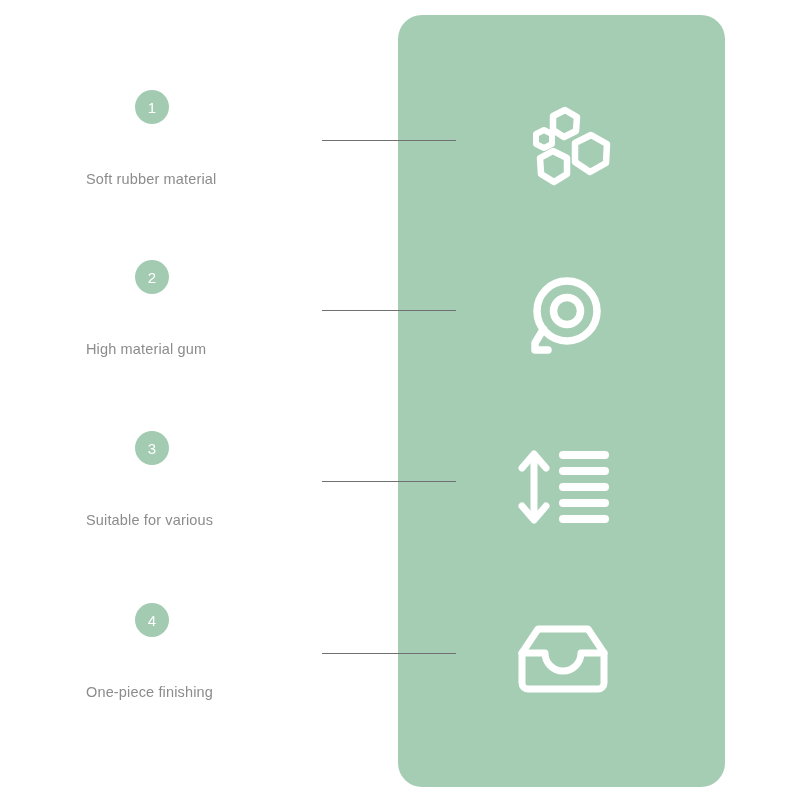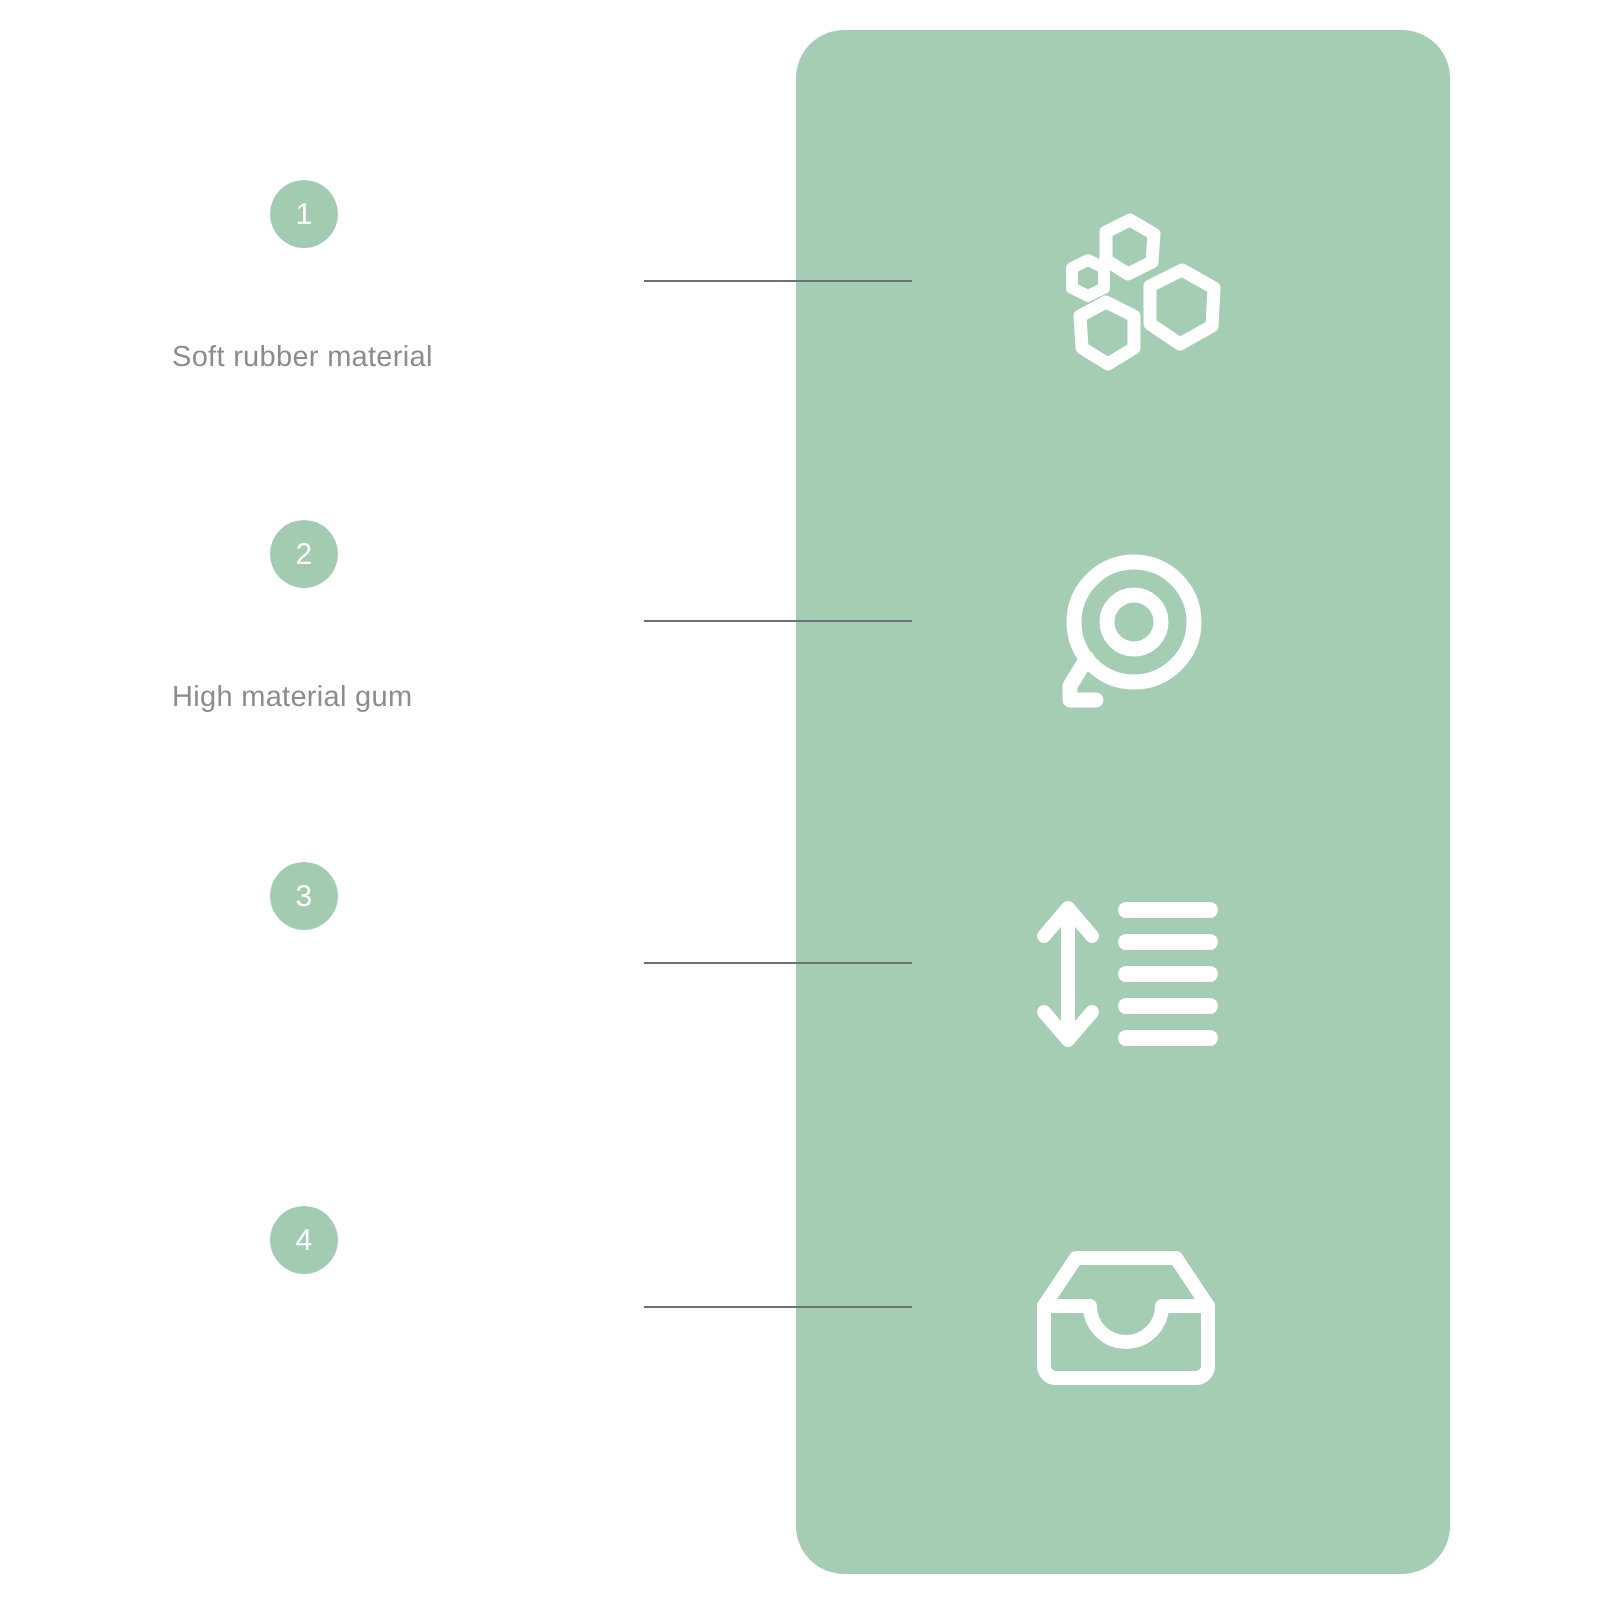--- a/index.html
+++ b/index.html
@@ -140,20 +140,21 @@
 
         <circle cx="50" cy="38" r="13.5"></circle>
 
         <path d="M26.5 56 L18 70 L18 77 L31 77"></path>
       </svg>
     </div>
   </div>
 
   <div class="feature-row r3">
     <div class="badge">3</div>
+    <div class="caption">Suitable for various</div>
     <div class="connector"></div>
     <div class="icon-slot">
       <svg width="92" height="82" viewBox="0 0 92 82" fill="none">
 
         <g stroke="#ffffff" stroke-width="7" stroke-linecap="round" stroke-linejoin="round" fill="none">
           <line x1="17" y1="10" x2="17" y2="72"></line>
           <polyline points="5,22 17,8 29,22"></polyline>
           <polyline points="5,60 17,74 29,60"></polyline>
         </g>
 
@@ -163,20 +164,21 @@
           <line x1="46" y1="41" x2="88" y2="41"></line>
           <line x1="46" y1="57" x2="88" y2="57"></line>
           <line x1="46" y1="73" x2="88" y2="73"></line>
         </g>
       </svg>
     </div>
   </div>
 
   <div class="feature-row r4">
     <div class="badge">4</div>
+    <div class="caption">One-piece finishing</div>
     <div class="connector"></div>
     <div class="icon-slot">
       <svg width="96" height="72" viewBox="0 0 96 72" fill="none" stroke="#ffffff" stroke-width="7" stroke-linecap="round" stroke-linejoin="round">
 
         <path d="M7 30 L23 6 L73 6 L89 30"></path>
 
         <path d="M7 30 L30 30 A18 18 0 0 0 66 30 L89 30 L89 60
                  A6 6 0 0 1 83 66 L13 66 A6 6 0 0 1 7 60 Z"></path>
       </svg>
     </div>

